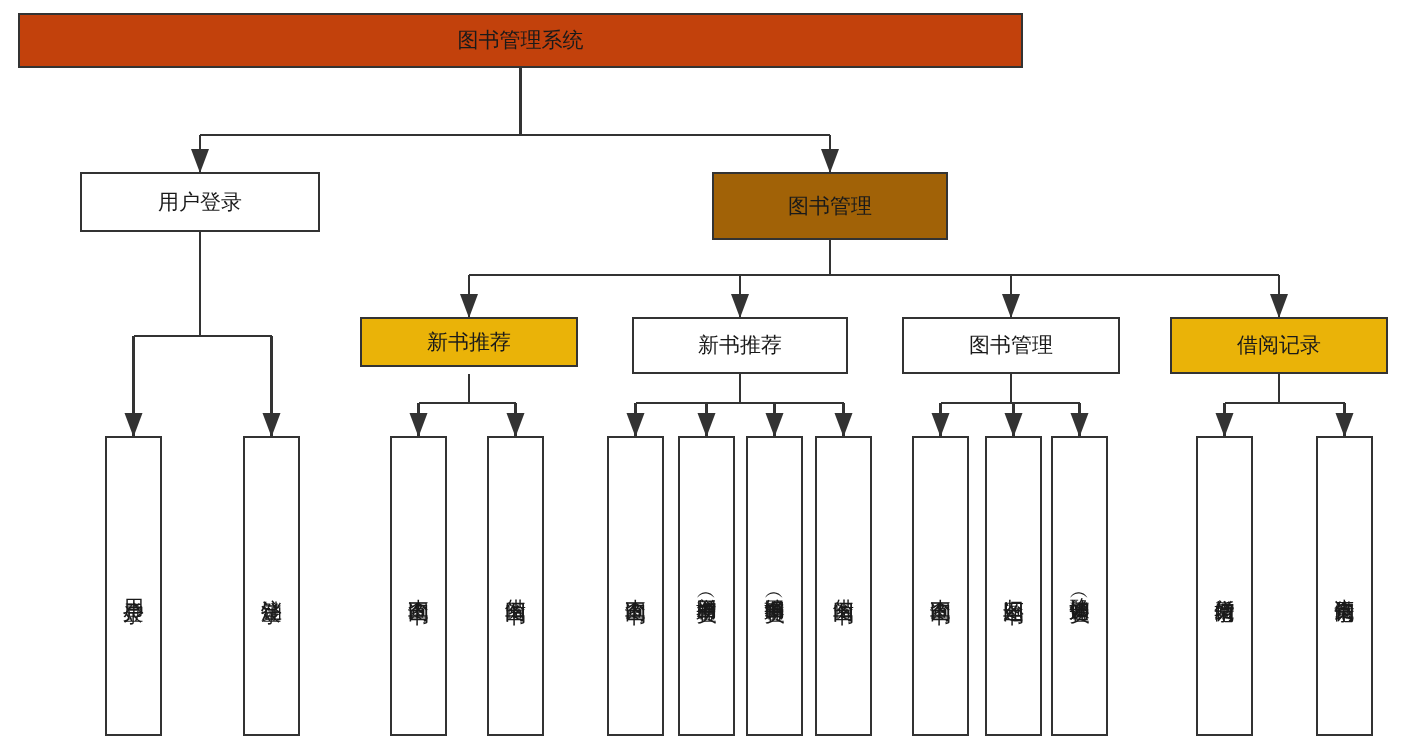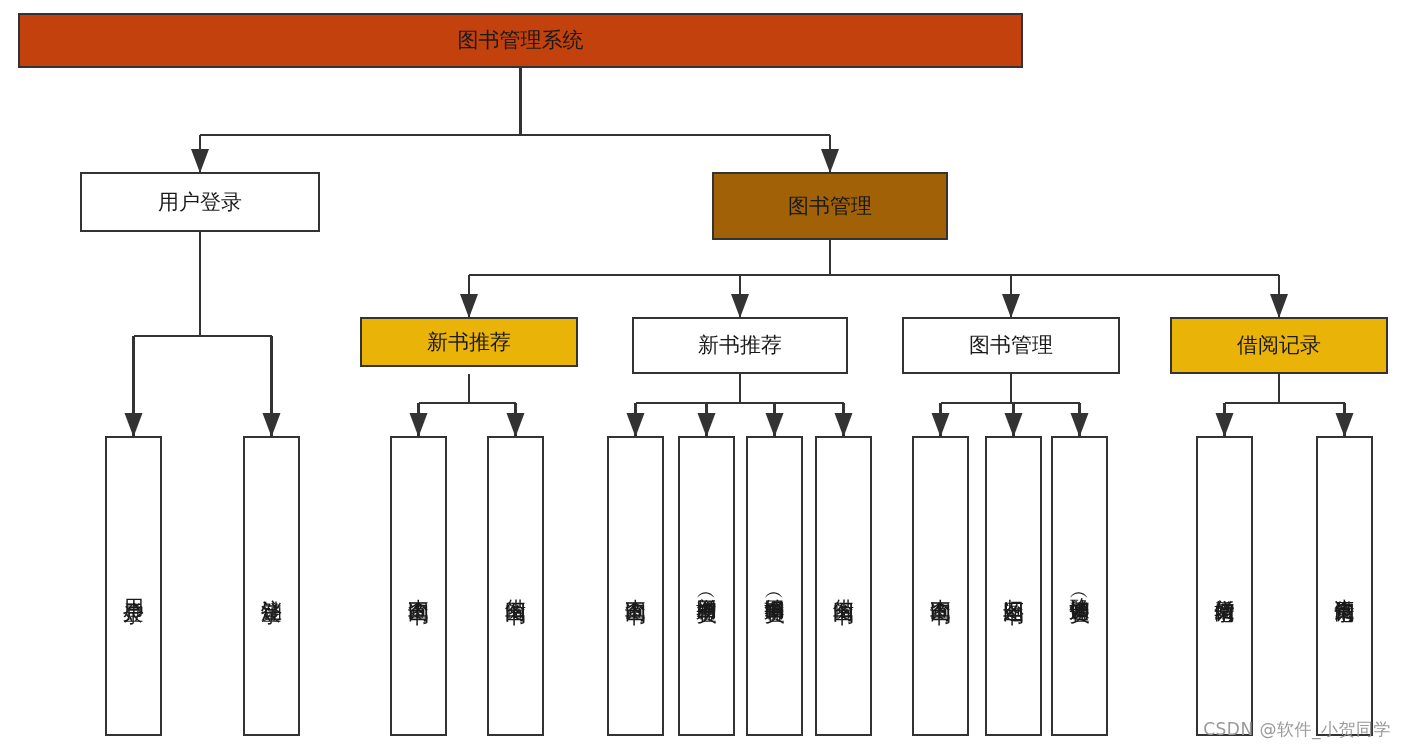--- a/index.html
+++ b/index.html
@@ -186,15 +186,14 @@
         <span class="label">确认归还（管理员）</span>
       </div>
       <div class="node vertical narrow" style="left: 1196px; top: 436px; width: 57px; height: 300px; border-color: rgb(51, 51, 51); background: rgb(255, 255, 255);">
         <span class="label">新增借阅记录</span>
       </div>
       <div class="node vertical narrow" style="left: 1316px; top: 436px; width: 57px; height: 300px; border-color: rgb(51, 51, 51); background: rgb(255, 255, 255);">
         <span class="label">查询借阅记录</span>
       </div>
     </div>
 
-  <div id="watermark">CSDN @软件_小贺同学</div>
 
 </div>
 
 </body></html>

